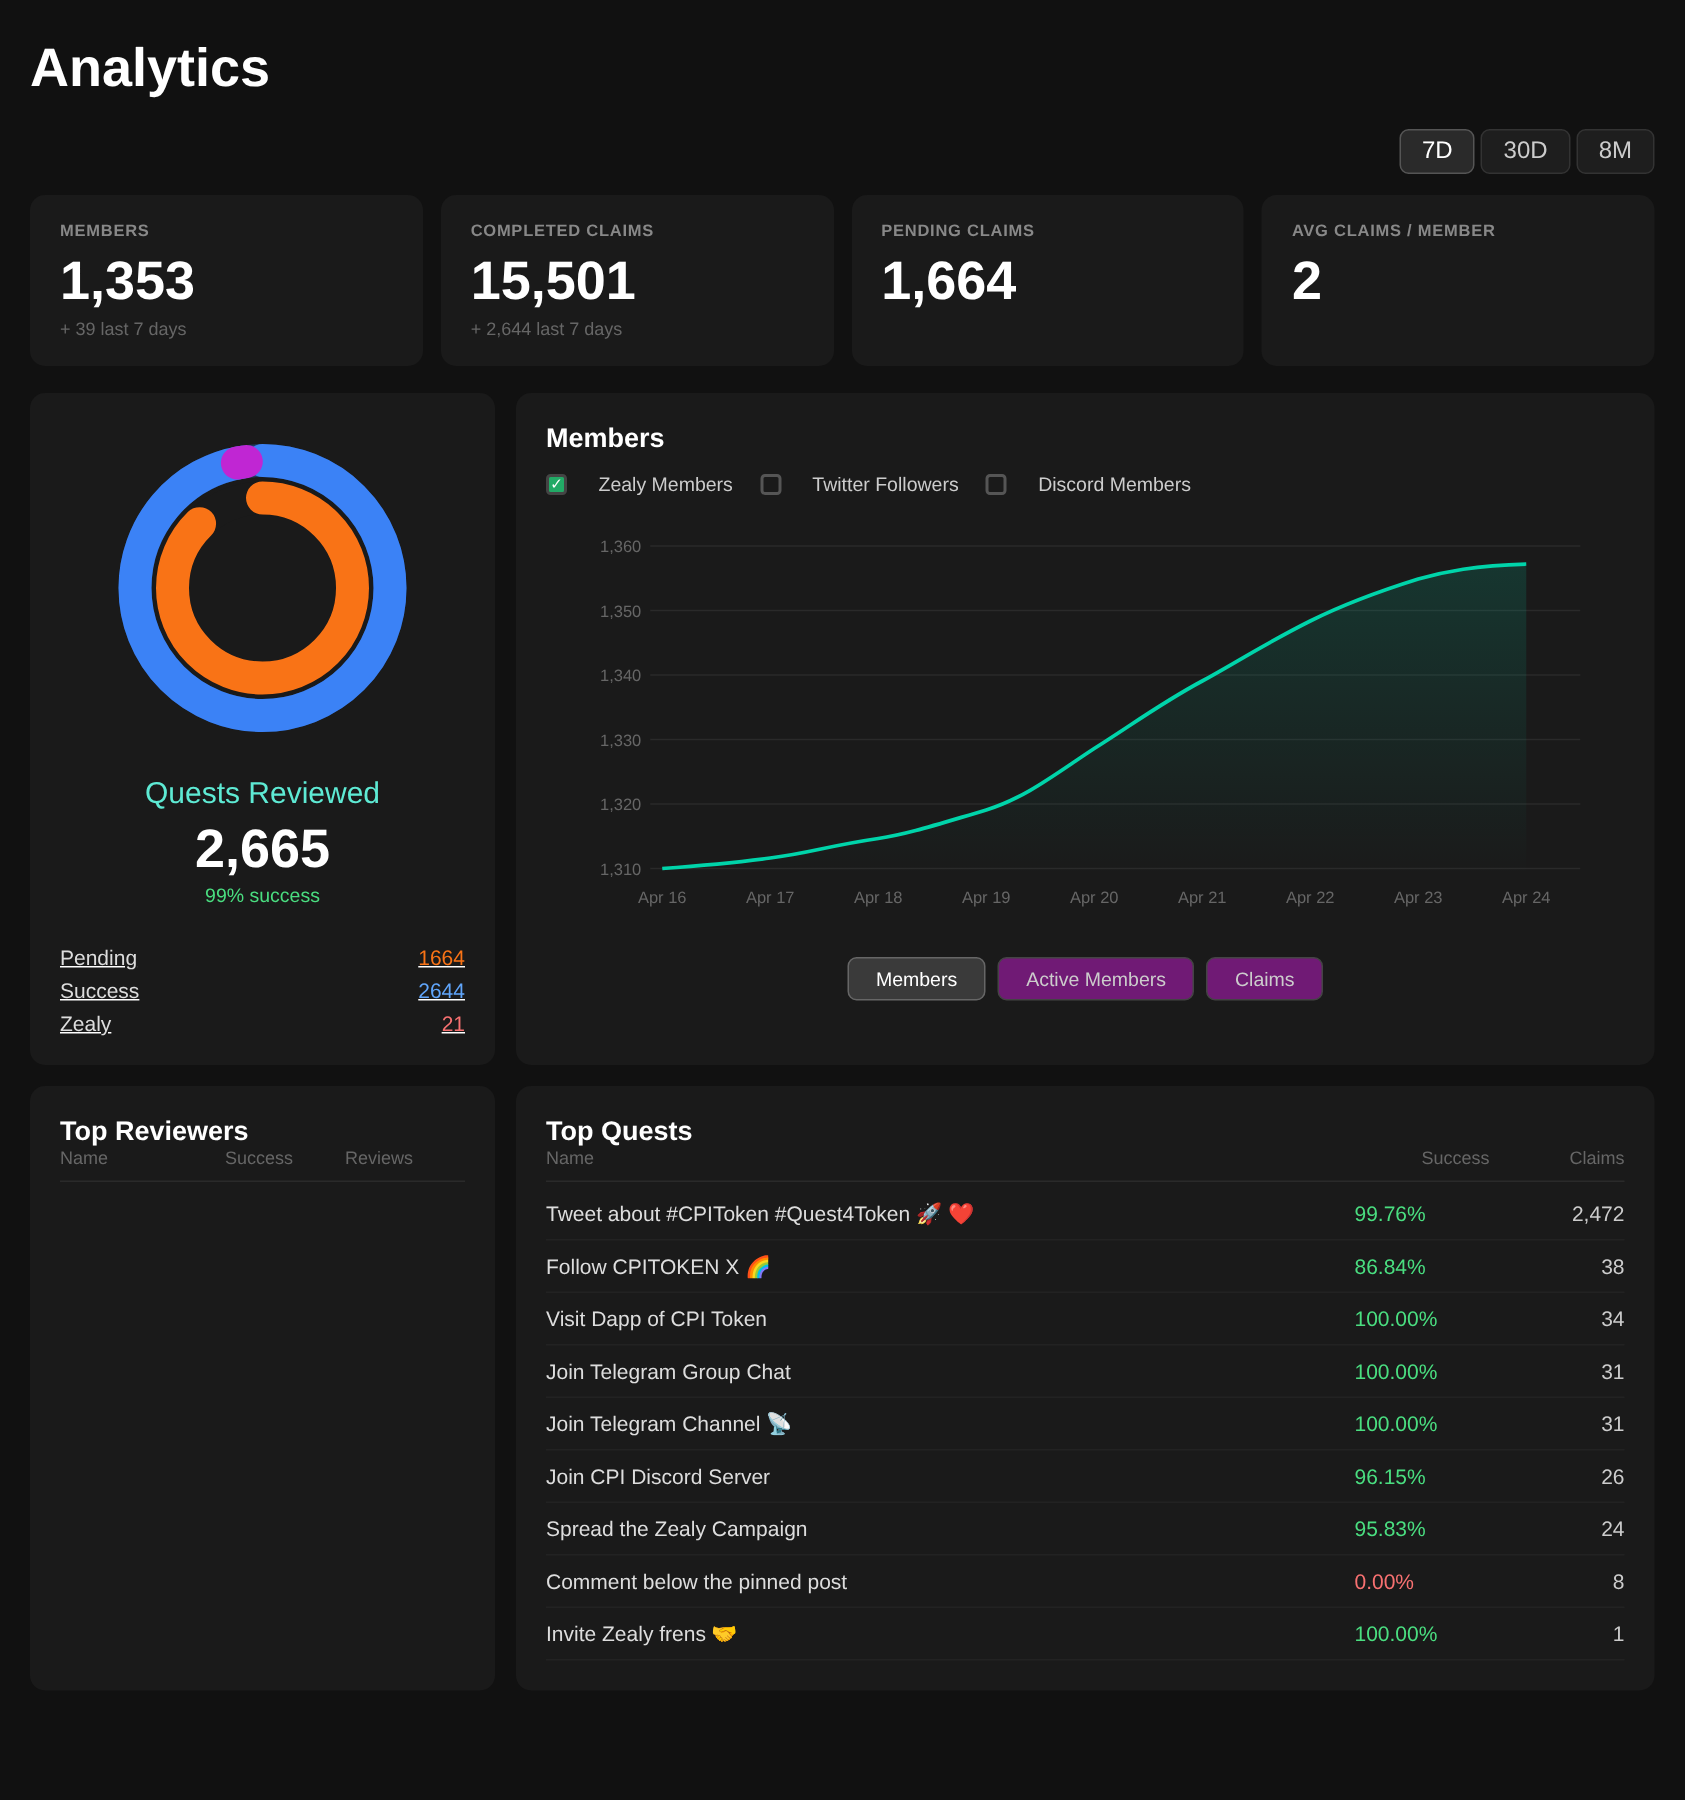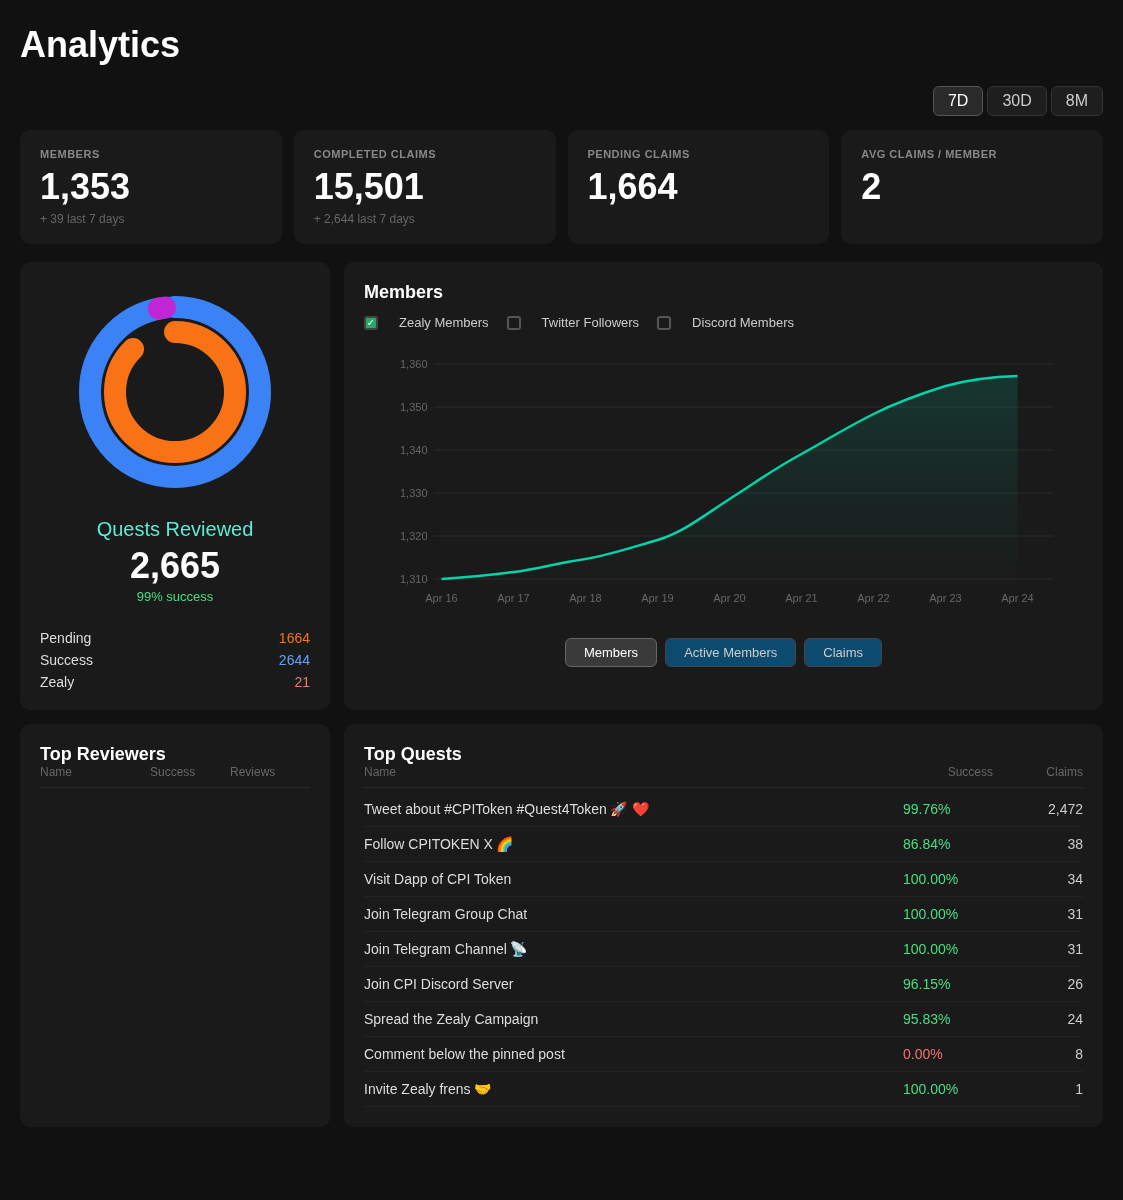--- a/index.html
+++ b/index.html
@@ -108,20 +108,21 @@
       display: flex;
       flex-direction: column;
       gap: 6px;
       margin-top: 8px;
     }
     .stat-row {
       display: flex;
       justify-content: space-between;
       align-items: center;
       font-size: 14px;
+      text-decoration: underline;
     }
     .stat-row-label { color: #ddd; }
     .color-orange { color: #f97316; }
     .color-blue { color: #60a5fa; }
     .color-red { color: #f87171; }
 
     .members-card {
       background: #1a1a1a;
       border-radius: 10px;
       padding: 20px;
@@ -169,21 +170,21 @@
       width: 100%;
       height: 100%;
     }
     .chart-tabs {
       display: flex;
       justify-content: center;
       gap: 8px;
       margin-top: 14px;
     }
     .chart-tab {
-      background: #0c4a6e;
+      background: #701a75;
       border: 1px solid #444;
       color: #ccc;
       padding: 6px 18px;
       border-radius: 6px;
       cursor: pointer;
       font-size: 13px;
     }
     .chart-tab.active {
       background: #3a3a3a;
       color: #fff;

